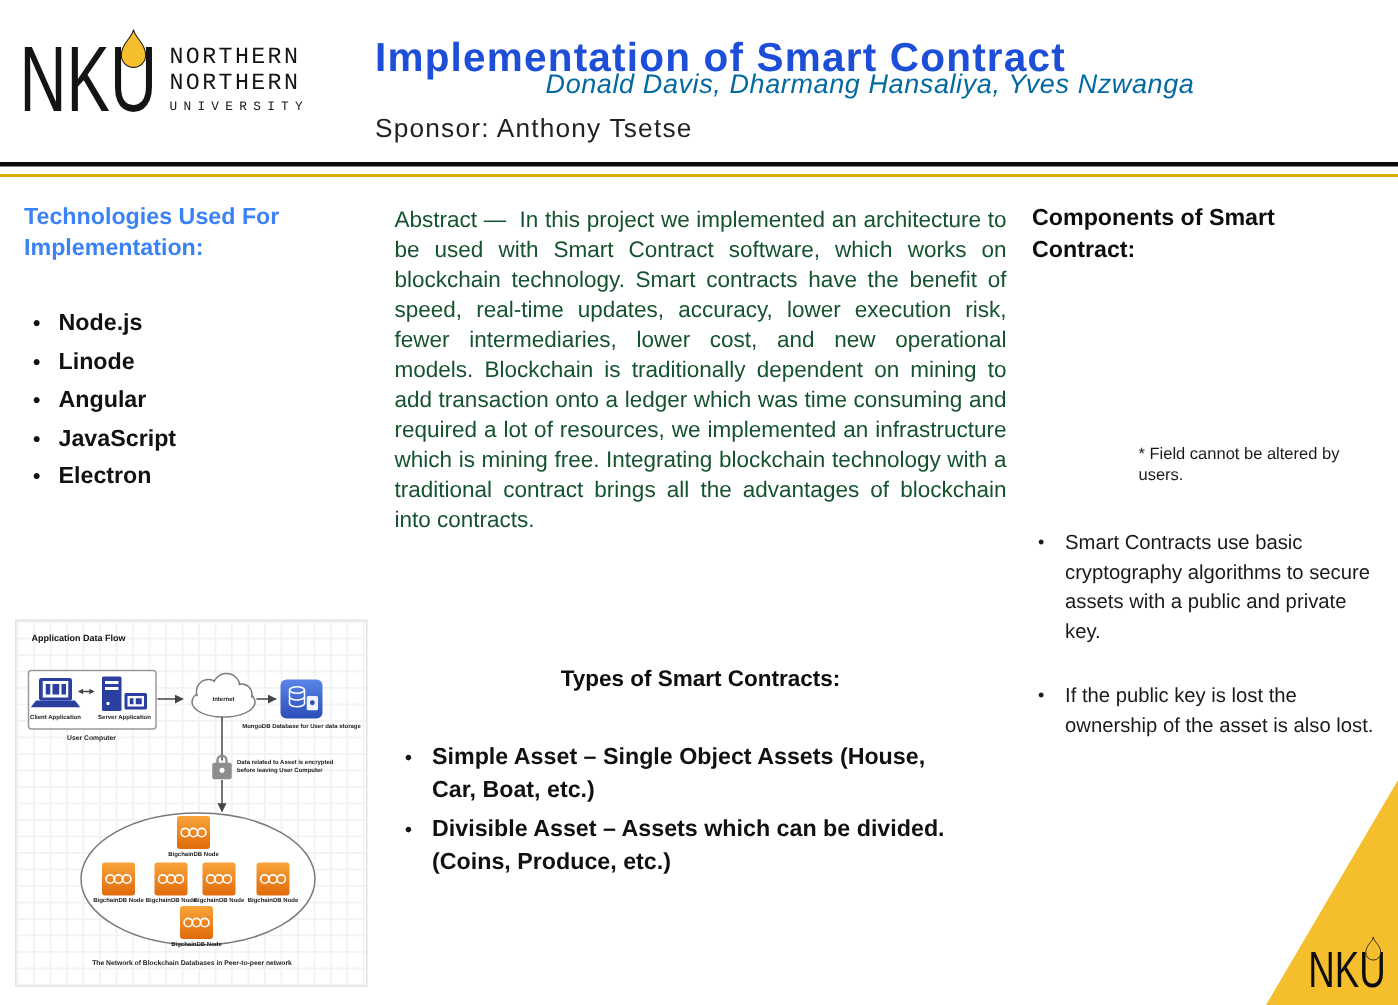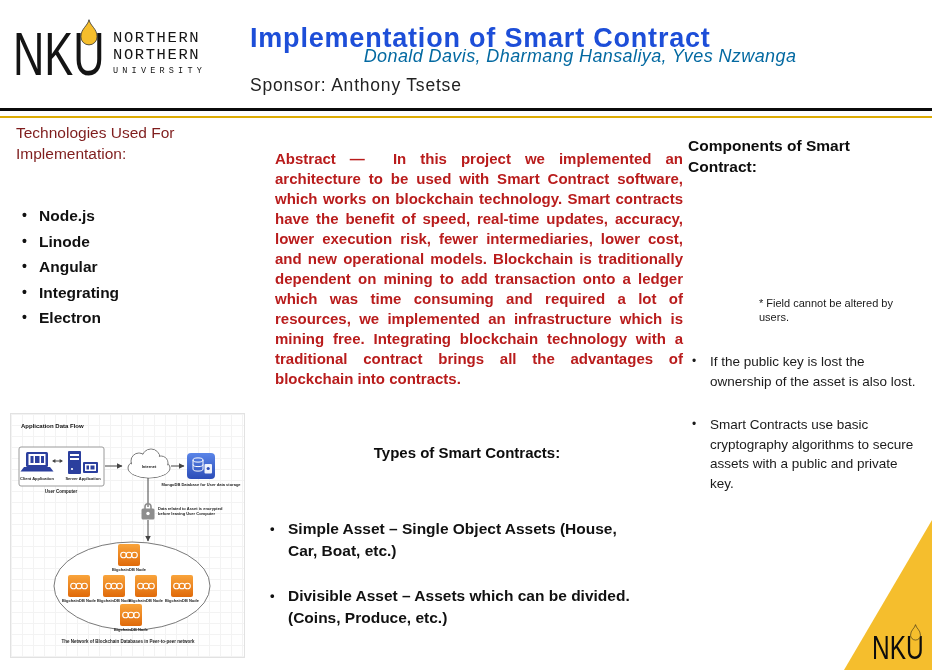--- a/index.html
+++ b/index.html
@@ -19,22 +19,22 @@
          letter-spacing:0px;}
   .logo-flame{position:absolute;left:80px;top:19px;width:18px;height:32px;}
   .logo-words{position:absolute;left:113px;top:30px;font-family:Liberation Mono, monospace;color:#151515;}
   .logo-words .big{font-size:15.5px;line-height:16.5px;letter-spacing:1.6px;}
   .logo-words .small{font-size:8.5px;letter-spacing:4.2px;margin-top:3px;}
 
   .rule-black{position:absolute;left:0;top:108px;width:932px;height:3px;background:#0b0b0b;}
   .rule-gold{position:absolute;left:0;top:116px;width:932px;height:2px;background:#DDAC04;}
 
   
-  .left-heading{position:absolute;left:16px;top:122px;width:235px;
-         font-size:15.5px;font-weight:400;line-height:21px;color:#7f1d1d;}
+  .left-heading{position:absolute;left:16px;top:134px;width:235px;
+         font-size:15.5px;font-weight:700;line-height:21px;color:#3b82f6;}
   ul.plain{list-style:none;margin:0;padding:0;}
   .tech-list{position:absolute;left:22px;top:203px;}
   .tech-list li{position:relative;padding-left:17px;font-size:15.5px;font-weight:700;line-height:25.6px;}
   .tech-list li::before{content:"\2022";position:absolute;left:0;font-size:14px;}
 
   
   .diagram{position:absolute;left:10px;top:413px;width:233px;height:243px;background:#fff;
          border:1px solid #e2e2e2;
          background-image:linear-gradient(#f3f3f3 1px,transparent 1px),
                           linear-gradient(90deg,#f3f3f3 1px,transparent 1px);
@@ -42,27 +42,27 @@
   .dg-svg{position:absolute;left:0;top:0;}
   .dl{position:absolute;font-size:8px;font-weight:700;color:#1c1c1c;white-space:nowrap;
       transform:translateX(-50%) scale(0.5);transform-origin:center top;}
   .dl9{font-size:9px;}
   .dl-title{position:absolute;left:10px;top:8px;font-size:12px;font-weight:700;color:#111;
       transform:scale(0.5);transform-origin:left top;white-space:nowrap;}
   .dnote{position:absolute;left:147px;top:92px;width:150px;font-size:8px;line-height:9.5px;
       font-weight:700;color:#1c1c1c;transform:scale(0.5);transform-origin:left top;}
 
   
-  .abstract{position:absolute;left:263px;top:137px;width:408px;margin:12px;
-      font-size:15px;font-weight:700;line-height:20px;text-align:justify;color:#b91c1c;}
+  .abstract{position:absolute;left:263px;top:137px;width:408px;margin:0;
+      font-size:15px;font-weight:400;line-height:20px;text-align:justify;color:#14532d;}
   .types-heading{position:absolute;left:263px;top:444px;width:408px;text-align:center;
       font-size:15px;font-weight:700;color:#0d0d0d;}
   .types-list{position:absolute;left:270px;top:494px;width:372px;}
   .types-list li{position:relative;padding-left:18px;font-size:15.5px;font-weight:700;
-      line-height:21.5px;margin-bottom:5px;margin-top:24px;}
+      line-height:21.5px;margin-bottom:5px;}
   .types-list li::before{content:"\2022";position:absolute;left:0;font-size:13px;}
 
   
   .right-heading{position:absolute;left:688px;top:135px;width:235px;
       font-size:15.5px;font-weight:700;line-height:21px;color:#0d0d0d;}
   .comp-list{position:absolute;left:692px;top:204px;}
   .comp-list li{position:relative;padding-left:18px;font-size:13.5px;font-weight:400;
       line-height:22.6px;color:#1a1a1a;}
   .comp-list li::before{content:"\2022";position:absolute;left:0;font-size:12px;}
   .footnote{position:absolute;left:759px;top:296px;width:140px;
@@ -101,21 +101,21 @@
   </div>
 
   <div class="rule-black"></div>
   <div class="rule-gold"></div>
 
   <div class="left-heading">Technologies Used For Implementation:</div>
   <ul class="plain tech-list">
     <li>Node.js</li>
     <li>Linode</li>
     <li>Angular</li>
-    <li>Integrating</li>
+    <li>JavaScript</li>
     <li>Electron</li>
   </ul>
 
   <div class="diagram">
     <svg class="dg-svg" width="233" height="243" viewBox="0 0 233 243">
       <defs>
         <linearGradient id="bgrad" x1="0" y1="0" x2="0" y2="1">
           <stop offset="0" stop-color="#5A85E8"></stop>
             <stop offset="1" stop-color="#2C4DB8"></stop>
         </linearGradient>
@@ -259,22 +259,22 @@
 
   <div class="types-heading">Types of Smart Contracts:</div>
   <ul class="plain types-list">
     <li>Simple Asset – Single Object Assets (House, Car, Boat, etc.)</li>
     <li>Divisible Asset – Assets which can be divided. (Coins, Produce, etc.)</li>
   </ul>
 
   <div class="right-heading">Components of Smart Contract:</div>
   <div class="footnote">* Field cannot be altered by users.</div>
   <ul class="plain notes-list">
+    <li>Smart Contracts use basic cryptography algorithms to secure assets with a public and private key.</li>
     <li>If the public key is lost the ownership of the asset is also lost.</li>
-    <li>Smart Contracts use basic cryptography algorithms to secure assets with a public and private key.</li>
   </ul>
 
   <div class="corner">
     <div class="corner-logo">NKU</div>
     <svg class="corner-flame" viewBox="0 0 20 34">
       <path d="M10 0 C11.5 7 19 10 19 19 A9 9 0 0 1 10 28 A9 9 0 0 1 1 19 C1 10 8.5 7 10 0 Z" fill="#F5BE2D" stroke="#1a1a1a" stroke-width="1"></path>
     </svg>
   </div>
 
 </div>

